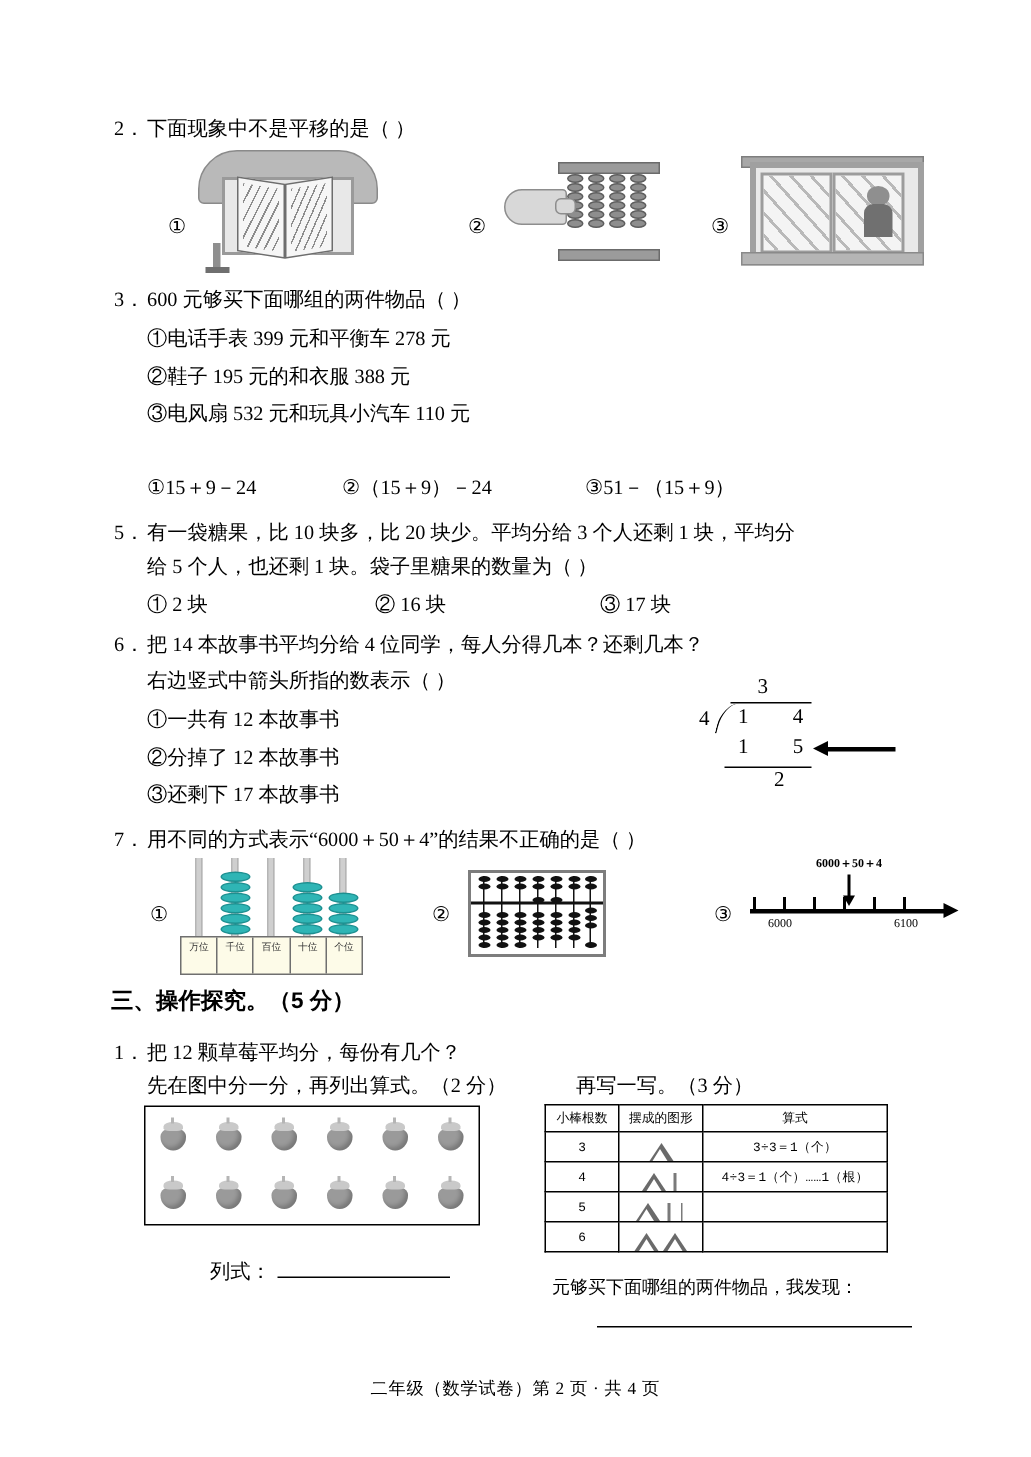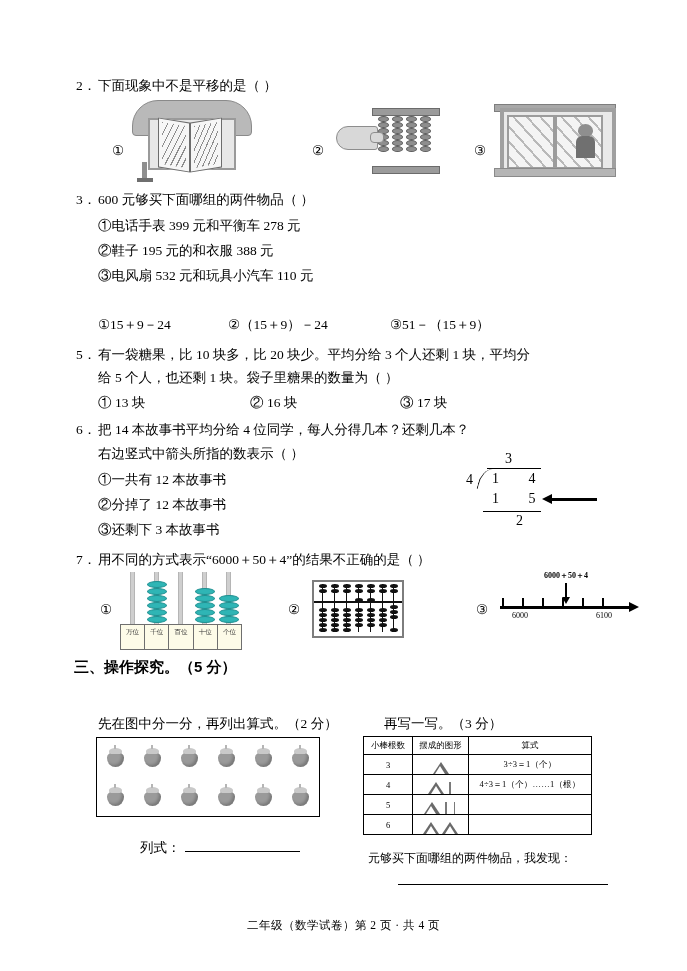--- a/index.html
+++ b/index.html
@@ -426,21 +426,21 @@
 
   .blankline {
     position: absolute;
     border-bottom: 1.4px solid #000;
   }
 
   
   .stick-table {
     position: absolute;
     border-collapse: collapse;
-    font-family: Liberation Serif, serif;
+    font-family: Liberation Mono, monospace;
   }
   .stick-table th, .stick-table td {
     border: 1px solid #000;
     text-align: center;
     vertical-align: middle;
     font-size: 8.5px;
     font-weight: normal;
     padding: 0;
   }
   .stick-table th { font-size: 8.5px; height: 17px; }
@@ -581,31 +581,31 @@
   <div class="q indent" style="left:76px; top:266px;">③电风扇 532 元和玩具小汽车 110 元</div>
 
   <div class="opt-row" style="left:98px; top:315px;">①15＋9－24</div>
   <div class="opt-row" style="left:228px; top:315px;">②（15＋9）－24</div>
   <div class="opt-row" style="left:390px; top:315px;">③51－（15＋9）</div>
 
   <div class="q" style="left:76px; top:345px;">
     <span class="qnum">5．</span><span>有一袋糖果，比 10 块多，比 20 块少。平均分给 3 个人还剩 1 块，平均分</span>
   </div>
   <div class="q indent" style="left:76px; top:368px;">给 5 个人，也还剩 1 块。袋子里糖果的数量为（        ）</div>
-  <div class="opt-row" style="left:98px; top:393px;">①  13 块</div>
+  <div class="opt-row" style="left:98px; top:393px;">①  2 块</div>
   <div class="opt-row" style="left:250px; top:393px;">②  16 块</div>
   <div class="opt-row" style="left:400px; top:393px;">③  17 块</div>
 
   <div class="q" style="left:76px; top:420px;">
     <span class="qnum">6．</span><span>把 14 本故事书平均分给 4 位同学，每人分得几本？还剩几本？</span>
   </div>
   <div class="q indent" style="left:76px; top:444px;">右边竖式中箭头所指的数表示（        ）</div>
   <div class="q indent" style="left:76px; top:470px;">①一共有 12 本故事书</div>
   <div class="q indent" style="left:76px; top:495px;">②分掉了 12 本故事书</div>
-  <div class="q indent" style="left:76px; top:520px;">③还剩下 3 本故事书</div>
+  <div class="q indent" style="left:76px; top:520px;">③还剩下 17 本故事书</div>
 
   <div class="division" style="left:466px; top:455px; width:180px; height:80px;">
     <span class="div-divisor">4</span>
     <span class="div-bracket"></span>
     <span class="div-vinc"></span>
     <span class="div-quot">3</span>
     <span class="div-dividend">1 4</span>
     <span class="div-sub">1 5</span>
     <span class="div-line2"></span>
     <span class="div-rem">2</span>
@@ -740,20 +740,23 @@
     <span class="nl-tick" style="left:82px;"></span>
     <span class="nl-tick" style="left:102px;"></span>
     <span class="nl-lab" style="left:20px;">6000</span>
     <span class="nl-lab" style="left:104px;">6100</span>
     <span class="nl-annot" style="left:66px;">6000＋50＋4</span>
     <span class="nl-down" style="left:65px;"></span>
   </div>
 
   <div class="sec-head" style="left:74px; top:658px;">三、操作探究。（5 分）</div>
 
+  <div class="q" style="left:76px; top:692px;">
+    <span class="qnum">1．</span><span>把 12 颗草莓平均分，每份有几个？</span>
+  </div>
   <div class="q indent" style="left:76px; top:714px;">先在图中分一分，再列出算式。（2 分）</div>
 
   <div class="berrybox" style="left:96px; top:737px; width:222px; height:78px;">
     <div class="berry-grid">
       <span class="berry">
           <i class="berry-body"></i>
           <i class="berry-leaf"></i>
         </span>
       <span class="berry">
           <i class="berry-body"></i>

